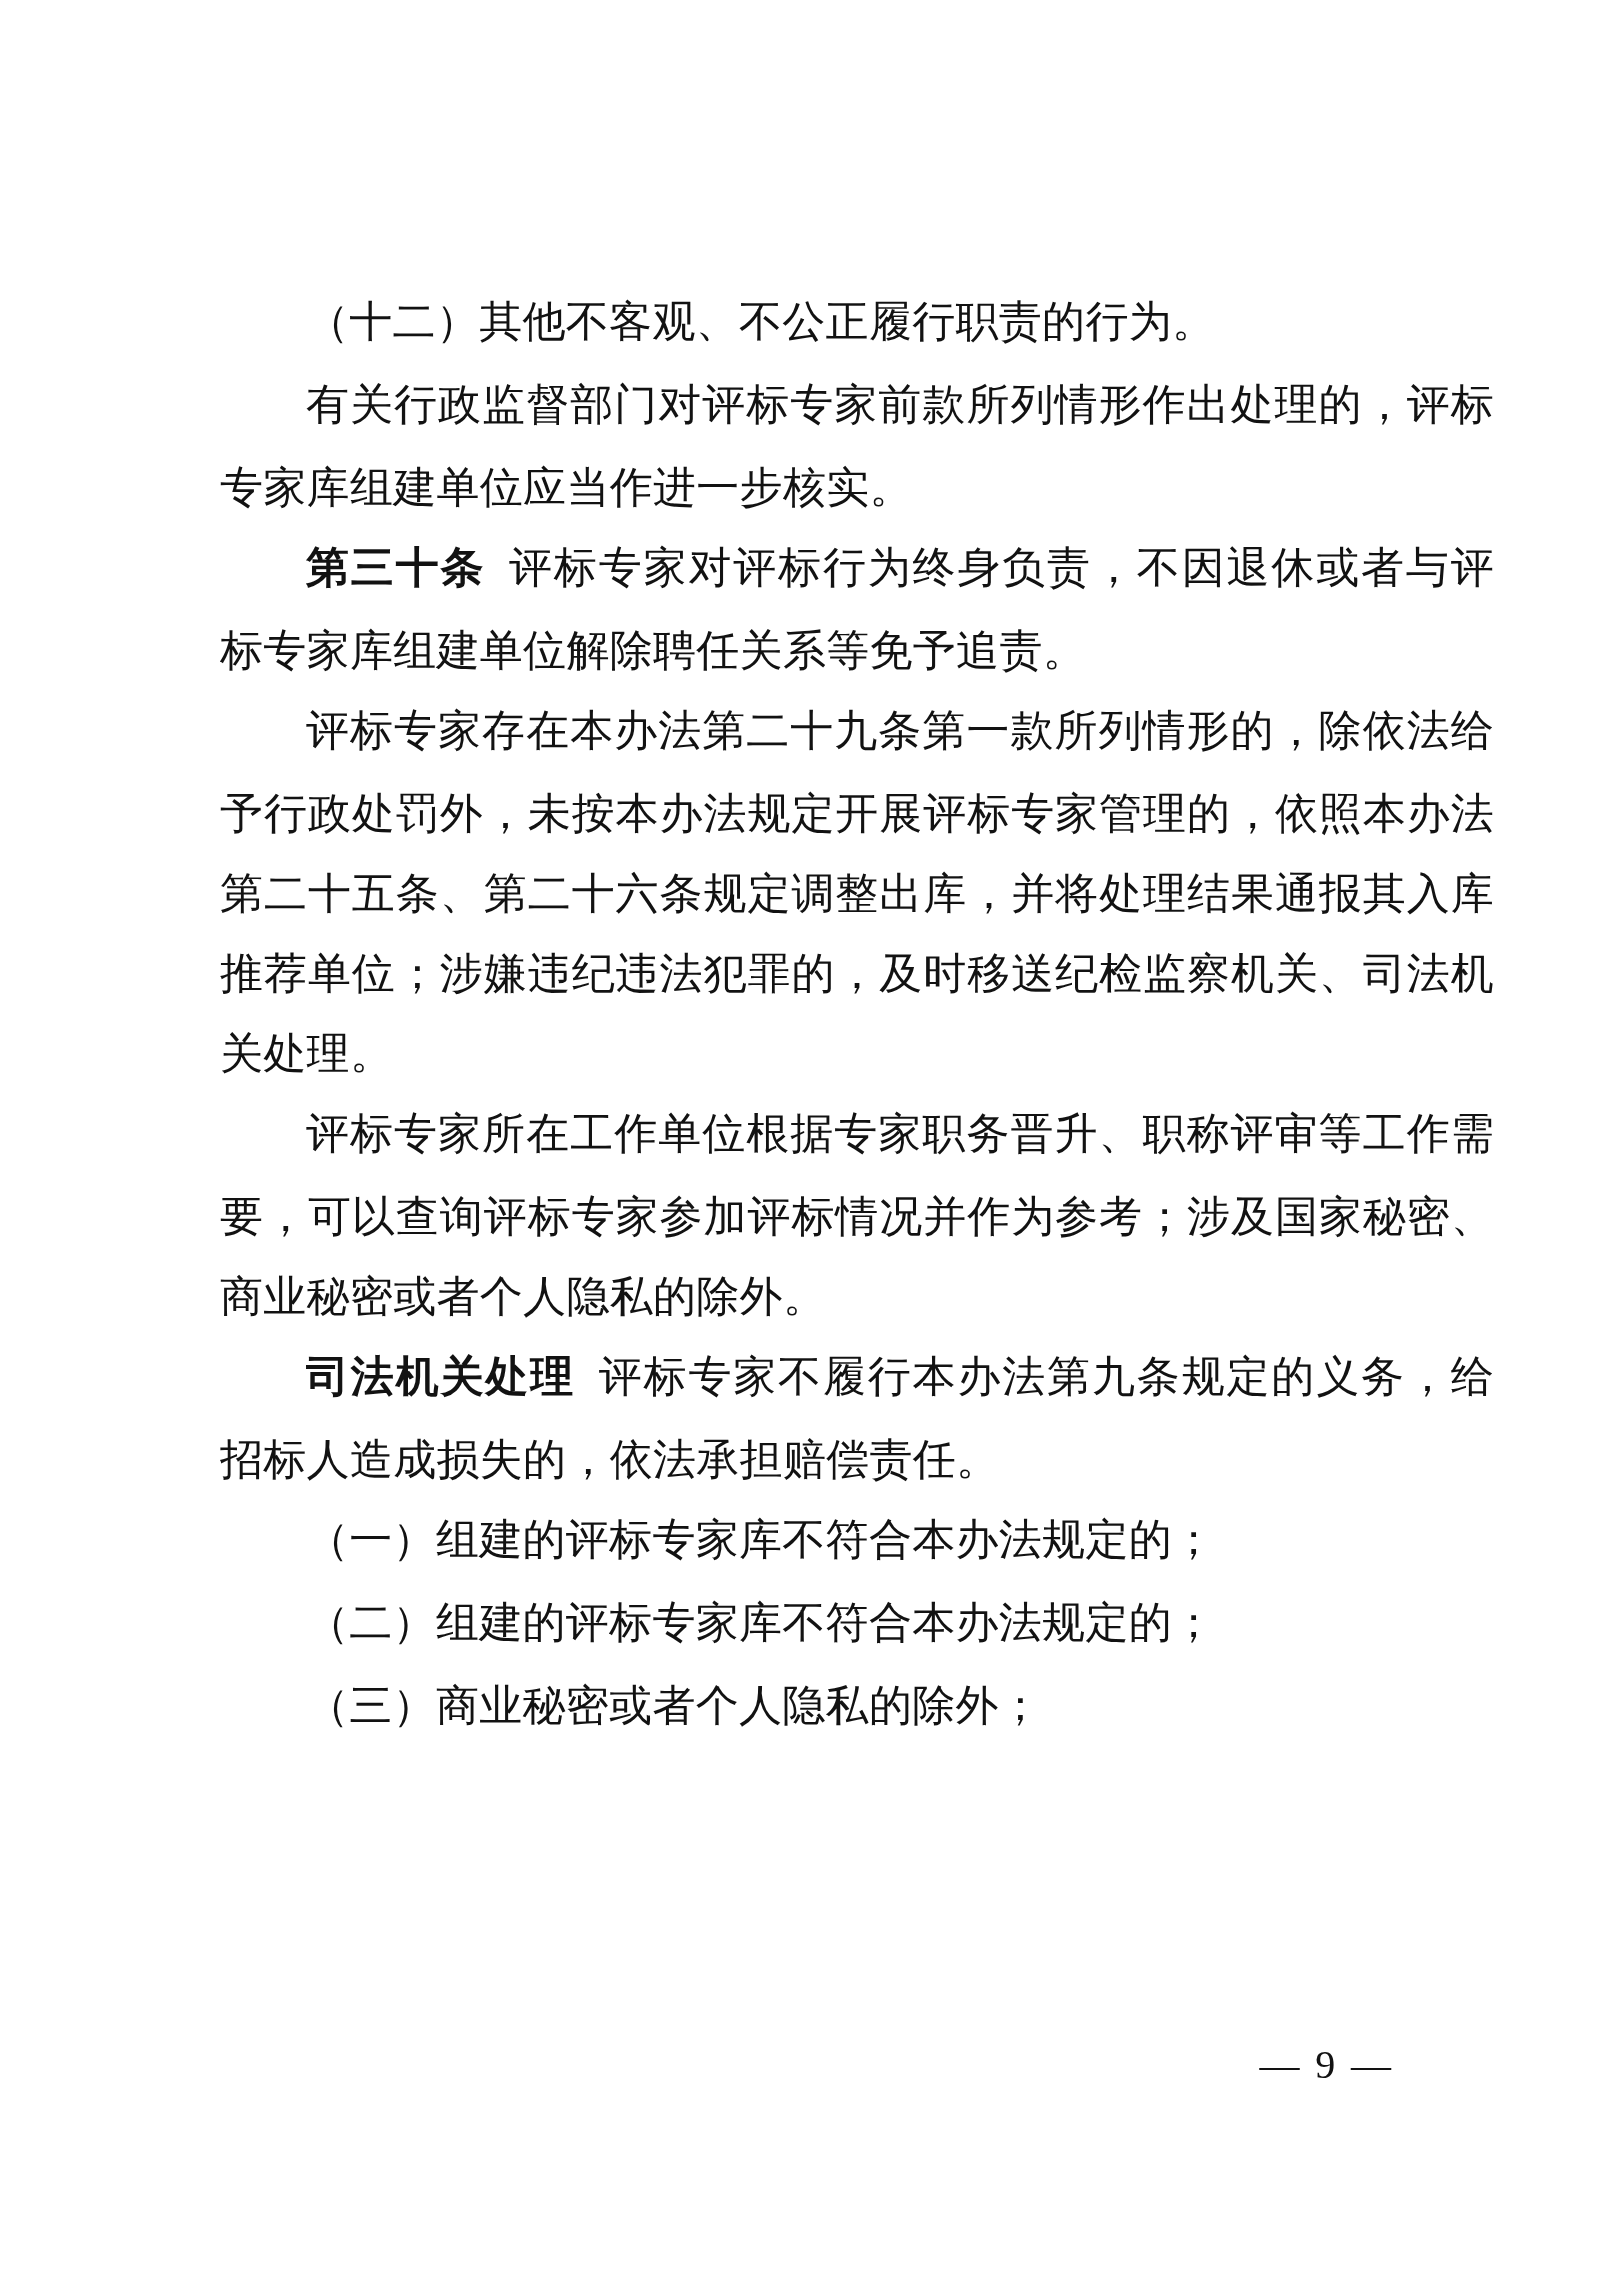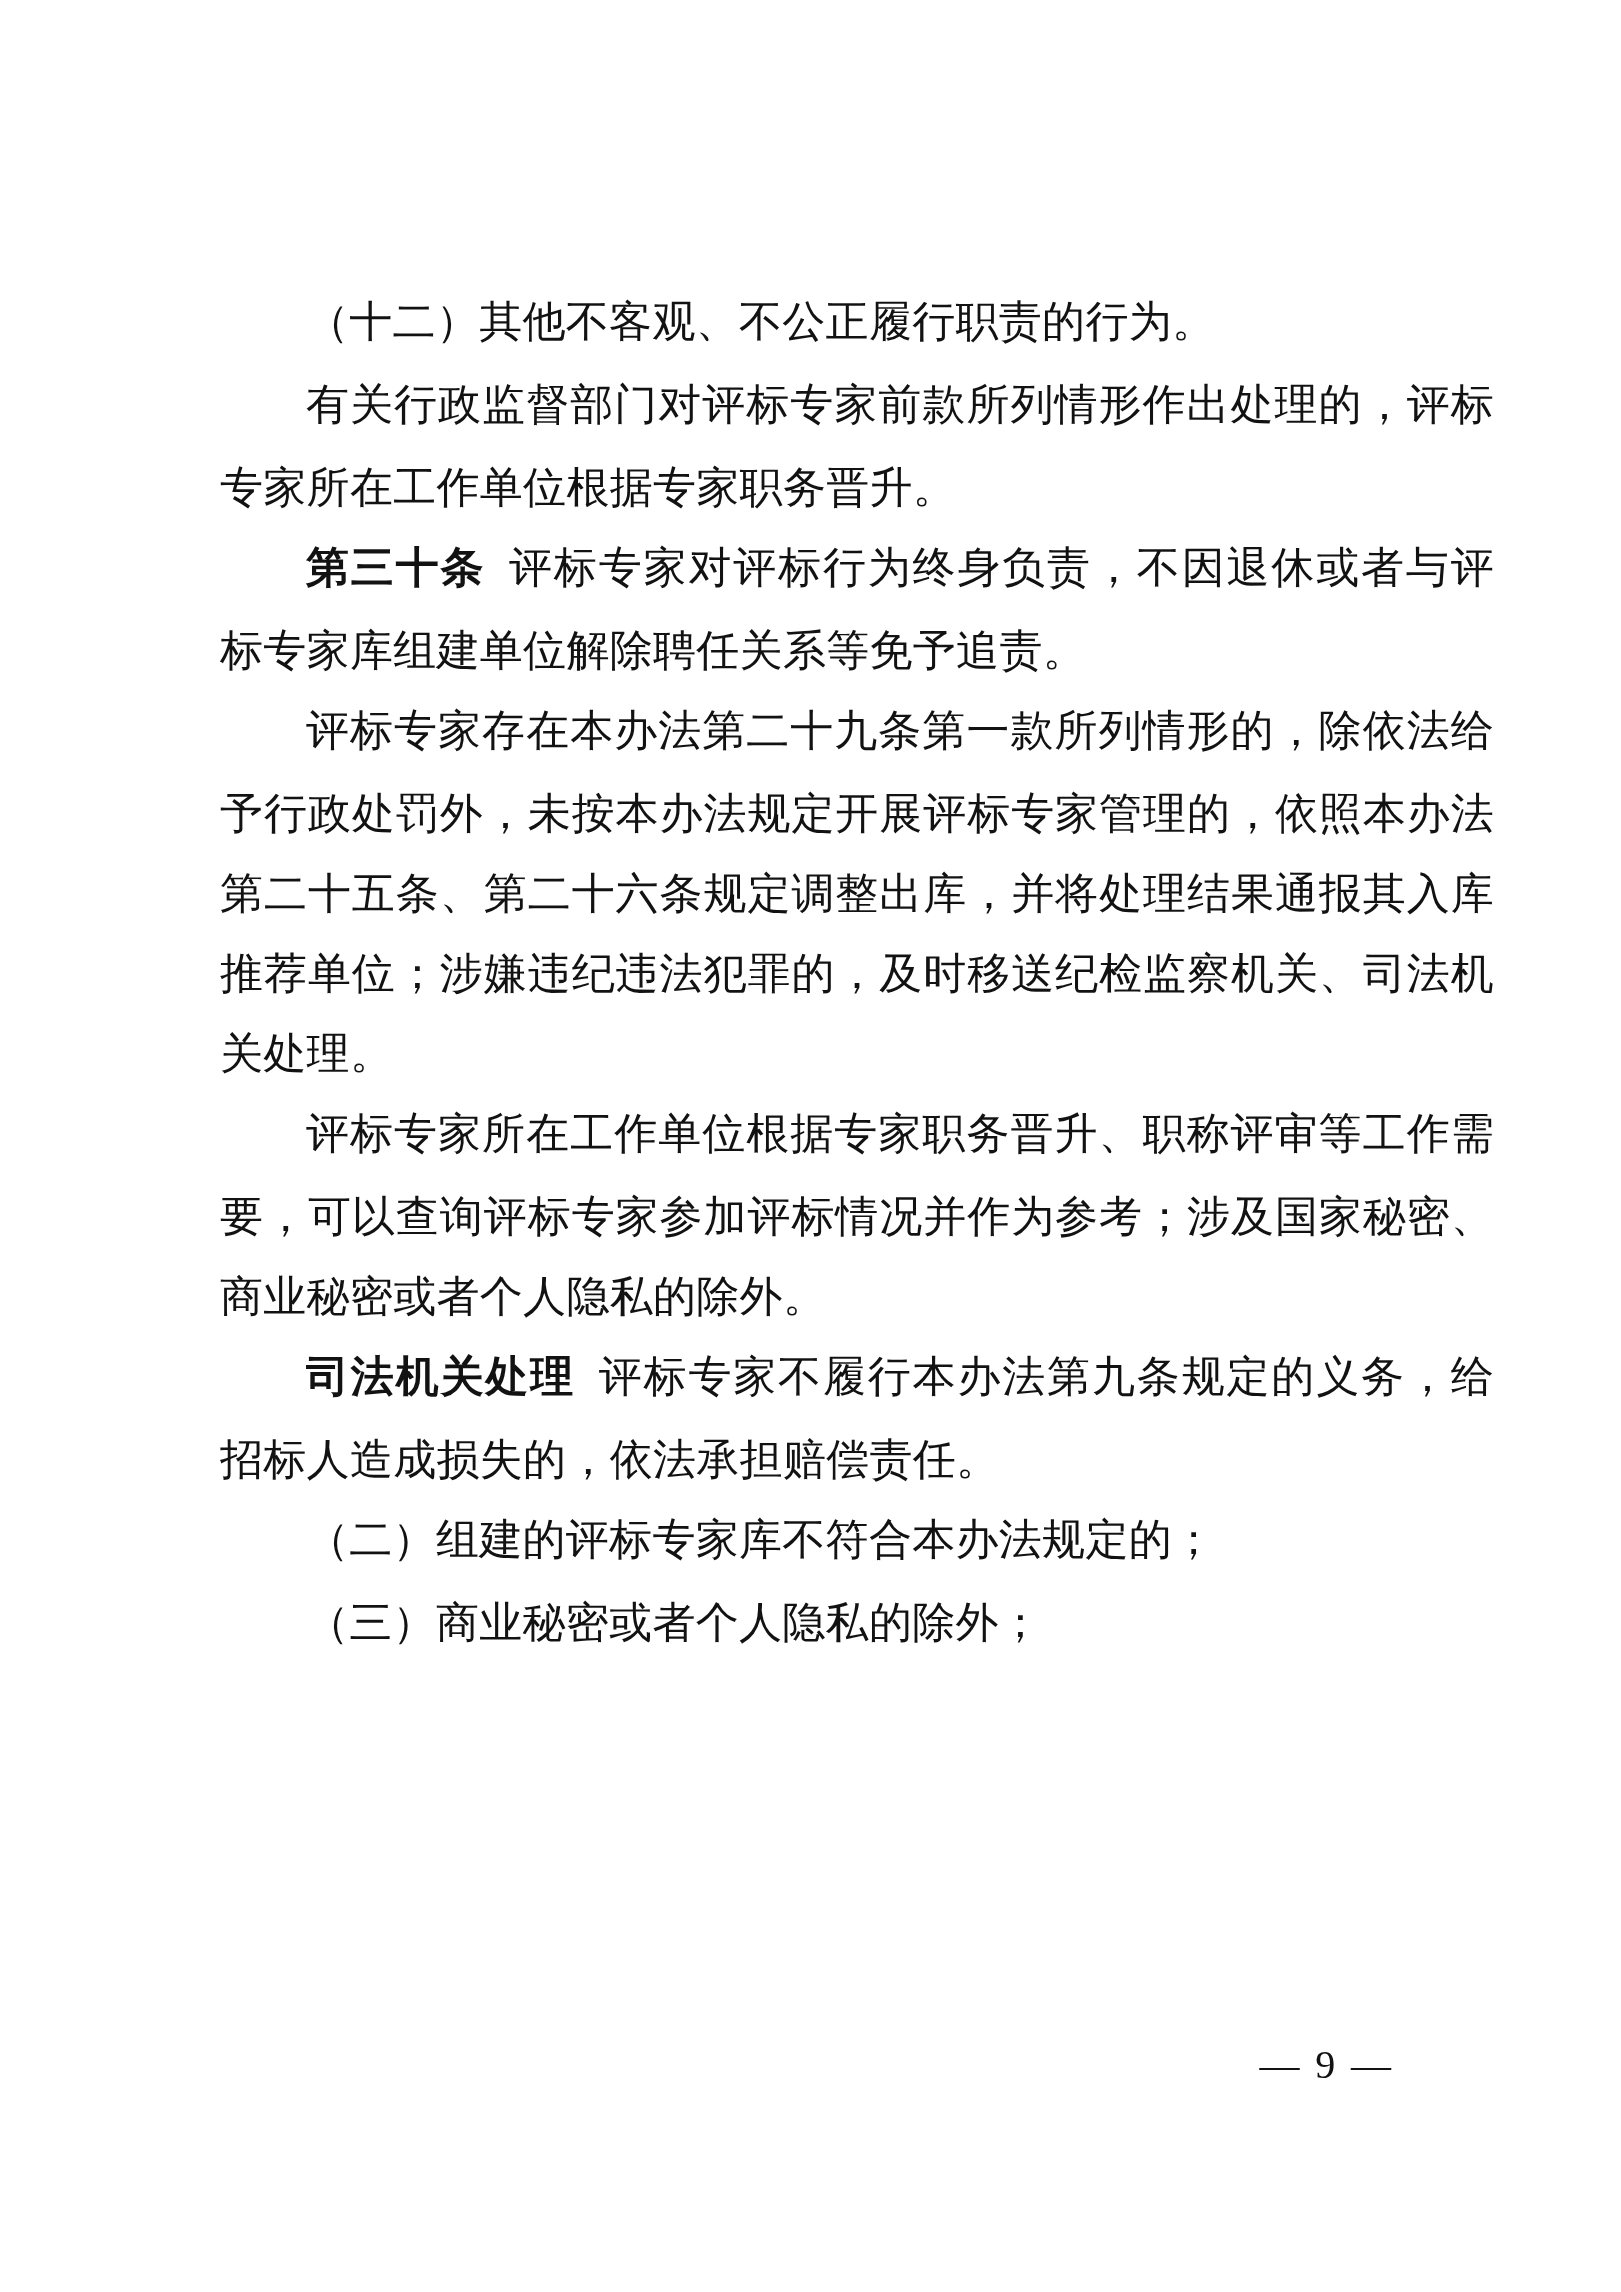--- a/index.html
+++ b/index.html
@@ -52,31 +52,32 @@
     }
   </style>
 </head>
 <body>
 
 <div class="page">
   <div class="content">
 
     <p class="para"><span class="article-num"></span><span>（十二）其他不客观、不公正履行职责的行为。</span></p>
 
-    <p class="para"><span class="article-num"></span><span>有关行政监督部门对评标专家前款所列情形作出处理的，评标专家所在工作单位根据专家职务晋升。</span></p>
+    <p class="para"><span class="article-num"></span><span>有关行政监督部门对评标专家前款所列情形作出处理的，评标专家库组建单位应当作进一步核实。</span></p>
 
     <p class="para"><span class="article-num">第三十条</span><span>评标专家对评标行为终身负责，不因退休或者与评标专家库组建单位解除聘任关系等免予追责。</span></p>
 
     <p class="para"><span class="article-num"></span><span>评标专家存在本办法第二十九条第一款所列情形的，除依法给予行政处罚外，未按本办法规定开展评标专家管理的，依照本办法第二十五条、第二十六条规定调整出库，并将处理结果通报其入库推荐单位；涉嫌违纪违法犯罪的，及时移送纪检监察机关、司法机关处理。</span></p>
 
     <p class="para"><span class="article-num"></span><span>评标专家所在工作单位根据专家职务晋升、职称评审等工作需要，可以查询评标专家参加评标情况并作为参考；涉及国家秘密、商业秘密或者个人隐私的除外。</span></p>
 
     <p class="para"><span class="article-num">司法机关处理</span><span>评标专家不履行本办法第九条规定的义务，给招标人造成损失的，依法承担赔偿责任。</span></p>
 
 
+    <p class="para"><span class="article-num"></span><span>（一）组建的评标专家库不符合本办法规定的；</span></p>
 
     <p class="para"><span class="article-num"></span><span>（二）组建的评标专家库不符合本办法规定的；</span></p>
 
     <p class="para"><span class="article-num"></span><span>（三）商业秘密或者个人隐私的除外；</span></p>
 
   </div>
 
   <div class="footer">— 9 —</div>
 </div>
 

